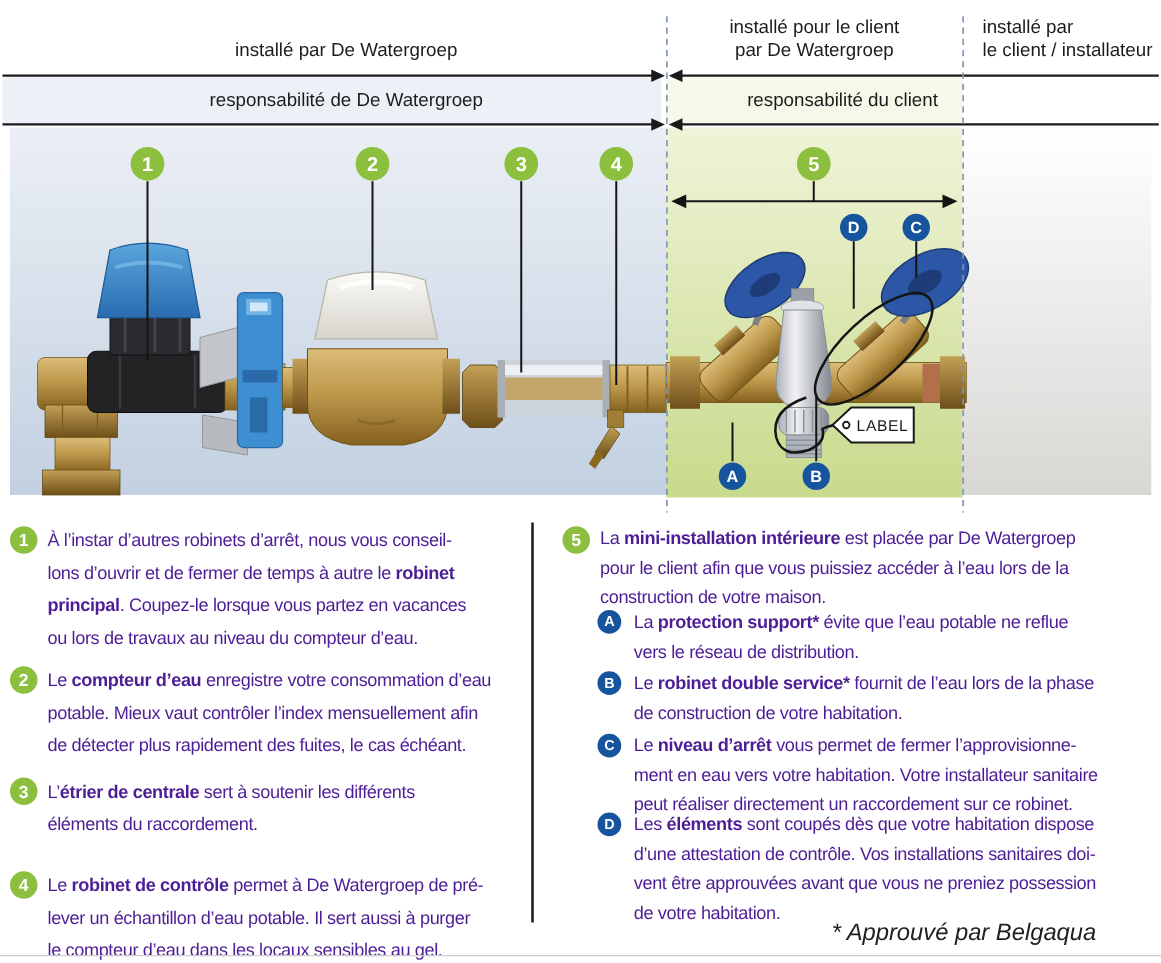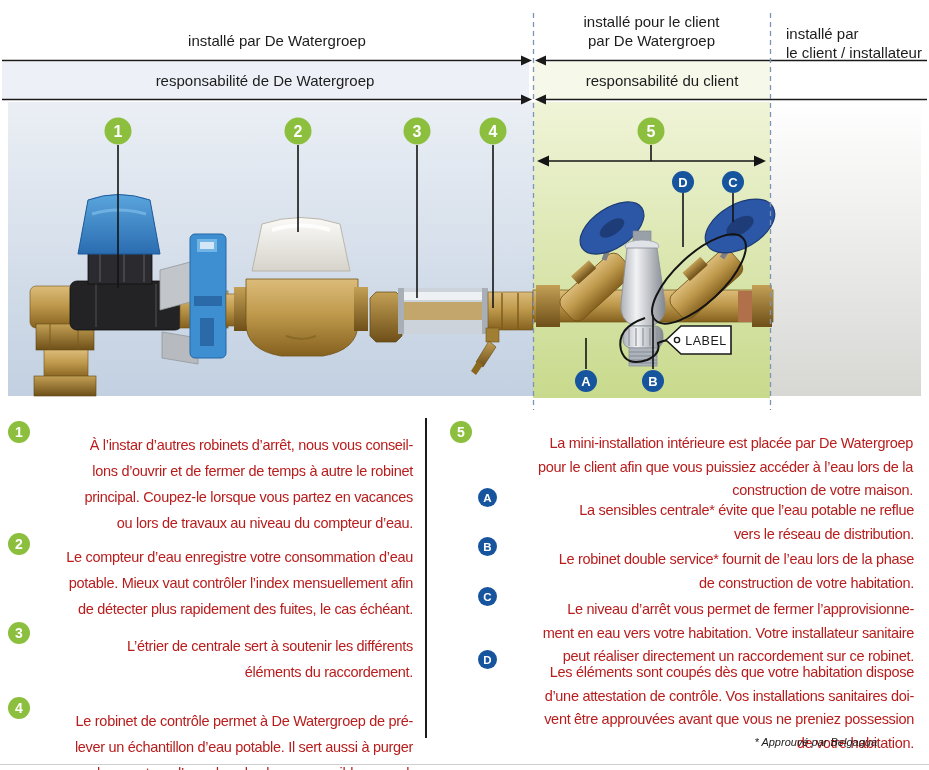--- a/index.html
+++ b/index.html
@@ -8,28 +8,28 @@
   .abs{position:absolute;}
   
   .hlabel{font-size:15px;line-height:19px;color:#1c1c1c;white-space:pre;}
   .center{text-align:center;}
   
   .item{position:absolute;}
   .badge{position:absolute;left:0;top:1px;border-radius:50%;color:#fff;
          font-weight:bold;display:flex;align-items:center;justify-content:center;}
   .badge.green{width:22px;height:22px;font-size:14px;background:#8dbf3e;}
   .badge.blue{width:19px;height:19px;font-size:11.5px;background:#17549e;}
-  .itext{margin:12px;white-space:pre;font-size:14.5px;letter-spacing:-0.3px;color:#b91c1c;text-align:right;}
+  .itext{margin:0;white-space:pre;font-size:14.5px;letter-spacing:-0.3px;color:#4c1d95;}
   .lh-left{line-height:26px;}
   .lh-right{line-height:23.5px;}
-  .itext b{font-weight:normal;}
+  .itext b{font-weight:bold;}
   .indent-main{margin-left:30px;}
   .indent-sub{margin-left:29px;}
   .divider{position:absolute;left:425px;top:418px;width:2px;height:320px;background:#1a1a1a;}
-  .footnote{position:absolute;right:52px;top:736px;font-size:11px;font-style:italic;color:#232021;}
+  .footnote{position:absolute;right:52px;top:736px;font-size:19px;font-style:italic;color:#232021;}
   .bottom-rule{position:absolute;left:0;top:764px;width:929px;height:1px;background:#cfcfcf;}
   svg text{font-family:"Liberation Sans","DejaVu Sans",sans-serif;}
 </style>
 </head>
 <body>
 
 <svg class="abs" style="left:0;top:0" width="929" height="412" viewBox="0 0 929 412">
   <defs>
     <linearGradient id="gPhotoBg" x1="0" y1="0" x2="0" y2="1">
       <stop offset="0" stop-color="#ebeff5"></stop>
@@ -257,24 +257,24 @@
     <circle cx="733" cy="182" r="11" fill="#17549e"></circle>
     <text x="733" y="186.5">C</text>
     <circle cx="683" cy="182" r="11" fill="#17549e"></circle>
     <text x="683" y="186.5">D</text>
   </g>
 </svg>
 
 <div class="abs hlabel center" style="left:12px;top:31px;width:530px">installé par De Watergroep</div>
 <div class="abs hlabel center" style="left:533px;top:12px;width:237px">installé pour le client
 par De Watergroep</div>
-<div class="abs hlabel" style="left:786px;top:24px;width:143px">installé par
+<div class="abs hlabel" style="left:786px;top:12px;width:143px">installé par
 le client / installateur</div>
-<div class="abs hlabel center" style="left:0;top:71px;width:530px">responsabilité de De Watergroep</div>
-<div class="abs hlabel center" style="left:533px;top:71px;width:258px">responsabilité du client</div>
+<div class="abs hlabel center" style="left:12px;top:71px;width:530px">responsabilité de De Watergroep</div>
+<div class="abs hlabel center" style="left:545px;top:71px;width:258px">responsabilité du client</div>
 
 <div class="divider"></div>
 
 <div class="item" style="left:8px;top:420px;width:417px">
   <span class="badge green">1</span>
   <p class="itext lh-left indent-main"><span>À l’instar d’autres robinets d’arrêt, nous vous conseil-
 lons d’ouvrir et de fermer de temps à autre le </span><b>robinet
 principal</b><span>. Coupez-le lorsque vous partez en vacances
 ou lors de travaux au niveau du compteur d’eau.</span></p>
 </div>
@@ -297,21 +297,21 @@
 </div>
 
 <div class="item" style="left:450px;top:420px;width:475px">
   <span class="badge green">5</span>
   <p class="itext lh-right indent-main"><span>La </span><b>mini-installation intérieure</b><span> est placée par De Watergroep
 pour le client afin que vous puissiez accéder à l’eau lors de la
 construction de votre maison.</span></p>
 </div>
 <div class="item" style="left:478px;top:487px;width:448px">
   <span class="badge blue">A</span>
-  <p class="itext lh-right indent-sub"><span>La </span><b>sensibles centrale*</b><span> évite que l’eau potable ne reflue
+  <p class="itext lh-right indent-sub"><span>La </span><b>protection support*</b><span> évite que l’eau potable ne reflue
 vers le réseau de distribution.</span></p>
 </div>
 <div class="item" style="left:478px;top:536px;width:448px">
   <span class="badge blue">B</span>
   <p class="itext lh-right indent-sub"><span>Le </span><b>robinet double service*</b><span> fournit de l’eau lors de la phase
 de construction de votre habitation.</span></p>
 </div>
 <div class="item" style="left:478px;top:586px;width:448px">
   <span class="badge blue">C</span>
   <p class="itext lh-right indent-sub"><span>Le </span><b>niveau d’arrêt</b><span> vous permet de fermer l’approvisionne-

